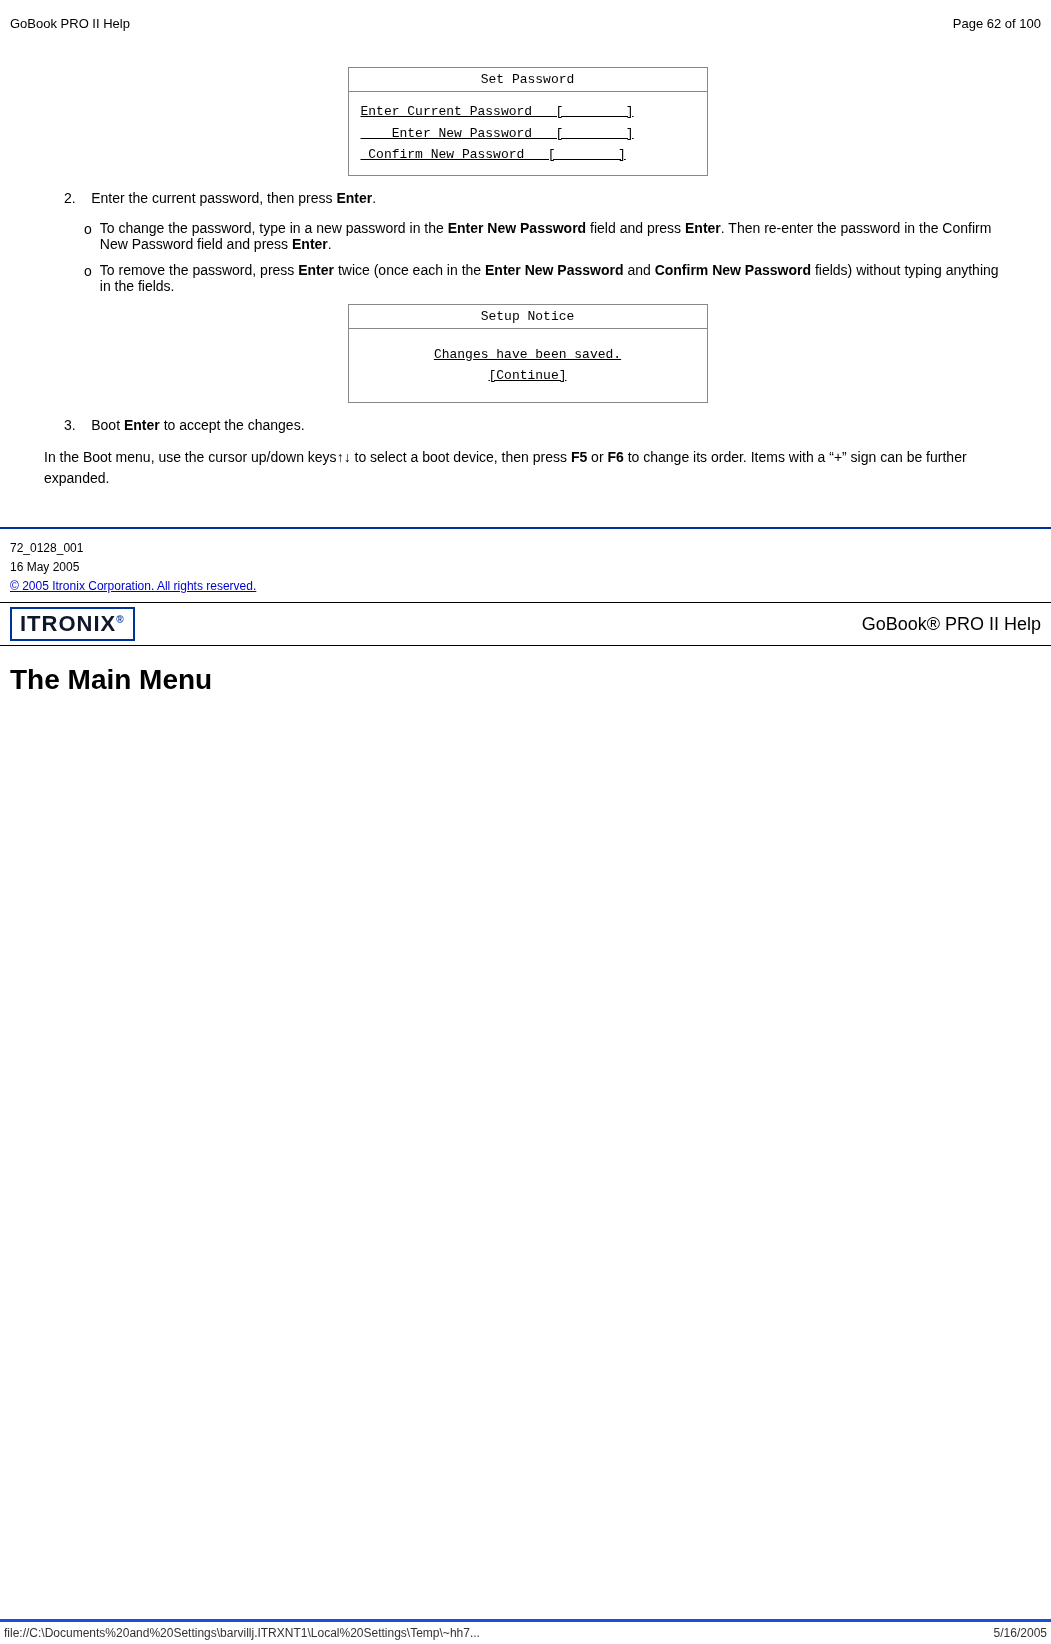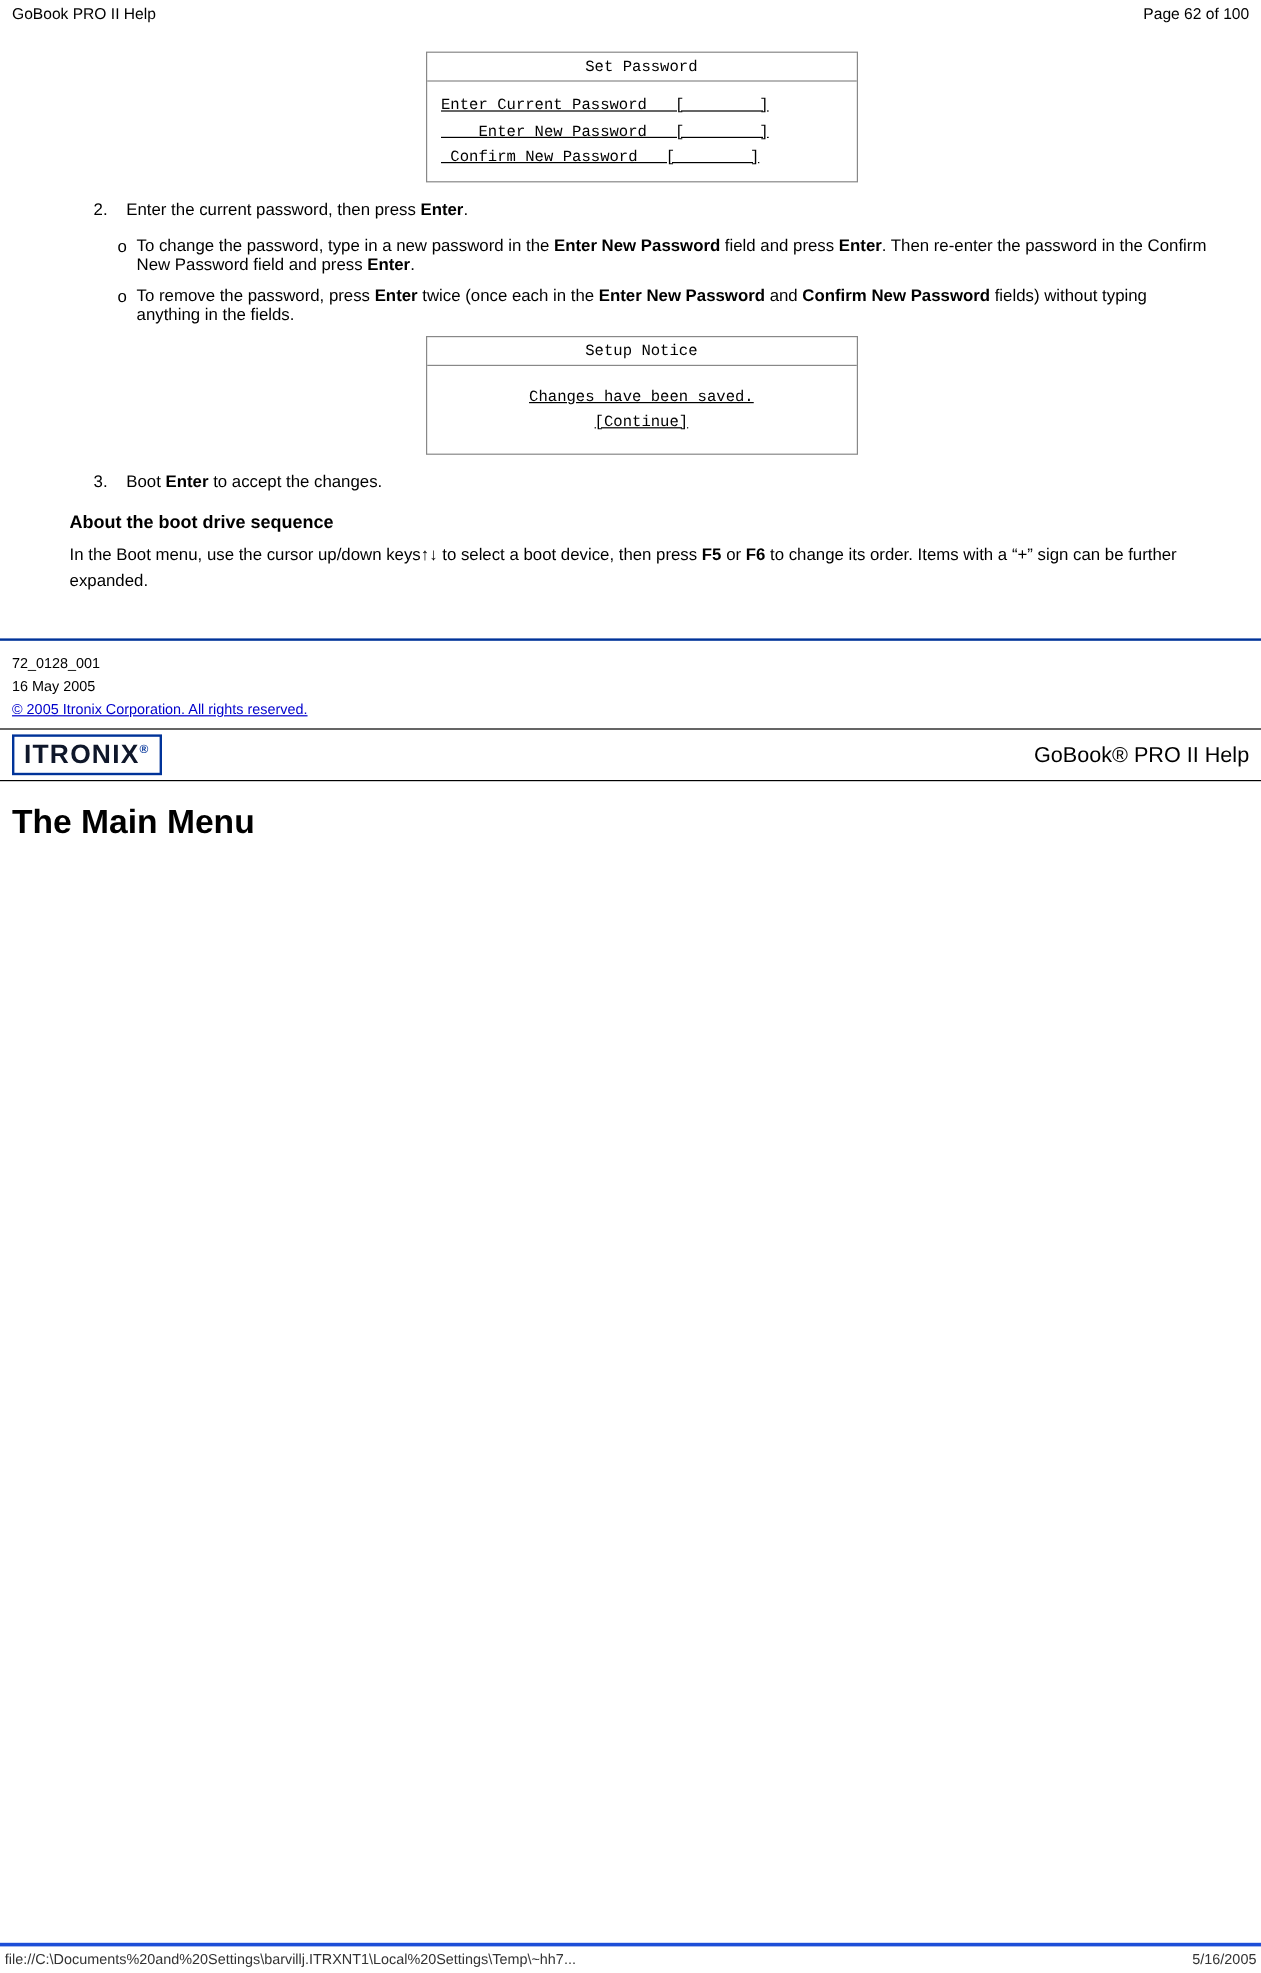--- a/index.html
+++ b/index.html
@@ -9,25 +9,25 @@
       background: #fff;
       color: #000;
       width: 1051px;
       min-height: 1644px;
       position: relative;
     }
     #header {
       display: flex;
       justify-content: space-between;
       align-items: center;
-      padding: 4px 10px;
+      padding: 16px 10px;
       font-size: 13px;
     }
     #content {
-      padding: 10px 40px 10px 58px;
+      padding: 10px 40px 10px 44px;
     }
     .bios-box {
       border: 1px solid #888;
       font-family: 'Courier New', monospace;
       font-size: 13px;
       margin: 10px auto;
       width: 360px;
     }
     .bios-title-row {
       border-bottom: 1px solid #888;
@@ -173,21 +173,20 @@
       <p>[Continue]</p>
     </div>
   </div>
 
   <div class="step">
     <span>3.</span>
     &nbsp;&nbsp;
     <span>Boot </span><span class="bold">Enter</span><span> to accept the changes.</span>
   </div>
 
-  <div class="section-heading">About the boot drive sequence</div>
 
   <p>
     <span>In the Boot menu, use the cursor up/down keys</span><span>↑↓</span><span> to select a boot device, then press </span><span class="bold">F5</span><span> or </span><span class="bold">F6</span><span> to change its order. Items with a “+” sign can be further expanded.</span>
   </p>
 
 </div>
 
 <hr class="divider">
 
 <div id="footer-meta">

